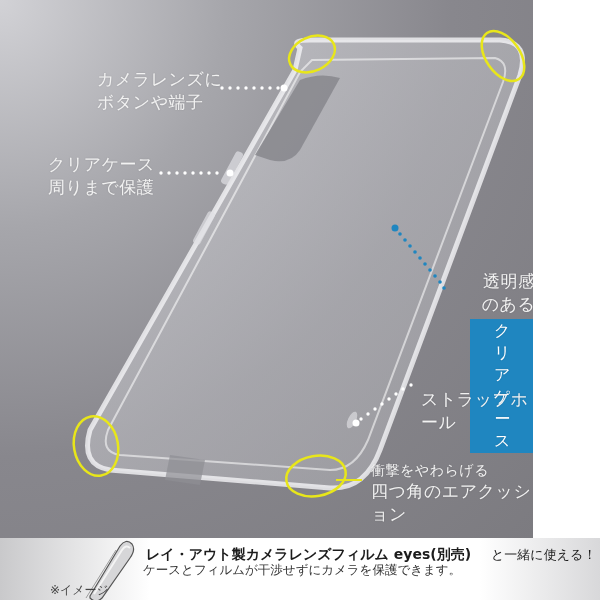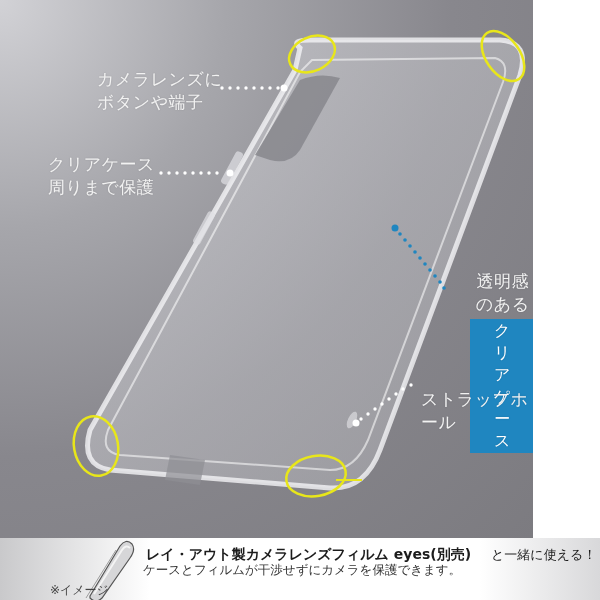--- a/index.html
+++ b/index.html
@@ -114,29 +114,33 @@
   <div class="label" style="left:97px; top:68px;">
     <span class="line">カメラレンズに</span>
     <span class="line">ボタンや端子</span>
   </div>
 
   <div class="label" style="left:48px; top:153px;">
     <span class="line">クリアケース</span>
     <span class="line">周りまで保護</span>
   </div>
 
-  <div class="label" style="left:470px; top:270px; text-align:center;">
+  <div class="label" style="left:470px; top:270px; text-align:right;">
     <span class="line">透明感のある</span>
     <span class="badge">クリアケース</span>
   </div>
 
   <div class="label" style="left:421px; top:388px;">
     <span class="line">ストラップホール</span>
   </div>
 
+  <div class="label" style="left:371px; top:460px;">
+    <span class="line" style="font-size:14px; line-height:20px;">衝撃をやわらげる</span>
+    <span class="line" style="font-size:17px;">四つ角のエアクッション</span>
+  </div>
 </div>
 
 <div class="footer">
   <svg class="film-icon" viewBox="0 0 60 62">
     <path d="M10 58 L40 8 Q46 0 52 6 Q56 12 50 20 L22 60 Q16 66 10 60 Z" fill="#d6d6d8" stroke="#555" stroke-width="1.2"></path>
     <path d="M14 56 L42 12 Q46 6 50 10" fill="none" stroke="#f4f4f4" stroke-width="2"></path>
     <path d="M6 60 L36 12" stroke="#888" stroke-width="0.8"></path>
   </svg>
   <span class="image-note">※イメージ</span>
   <div class="footer-line1">

